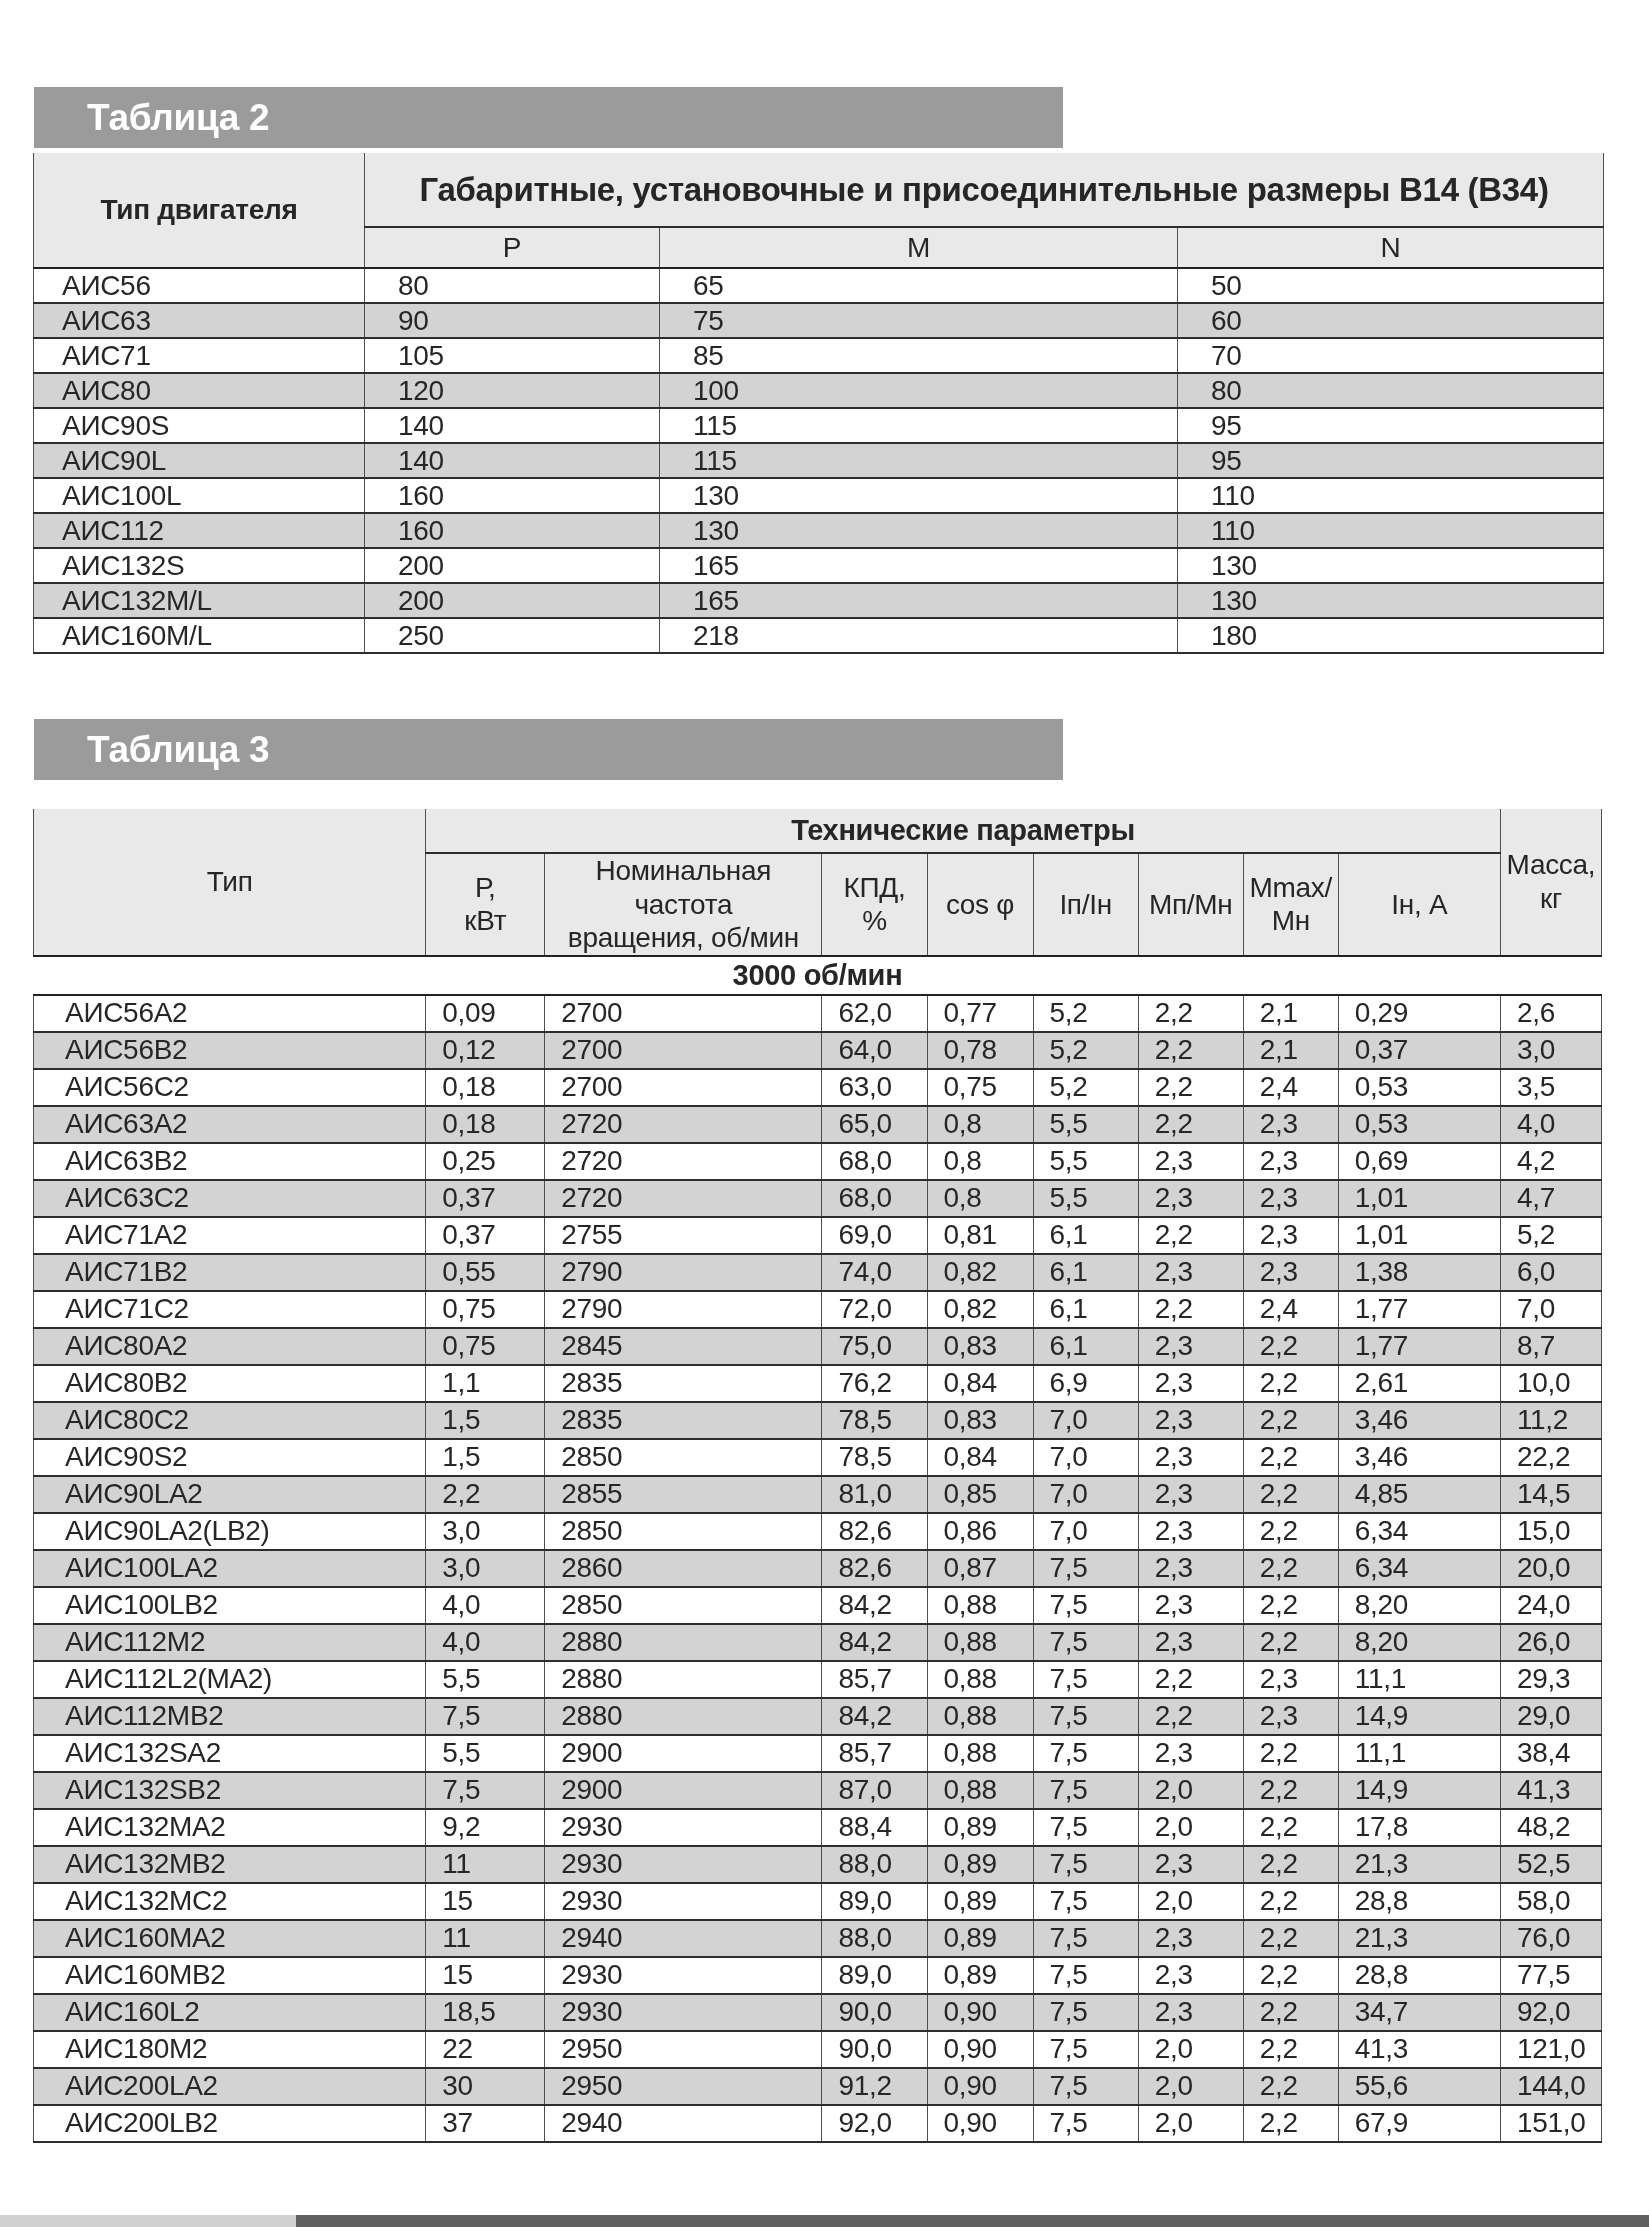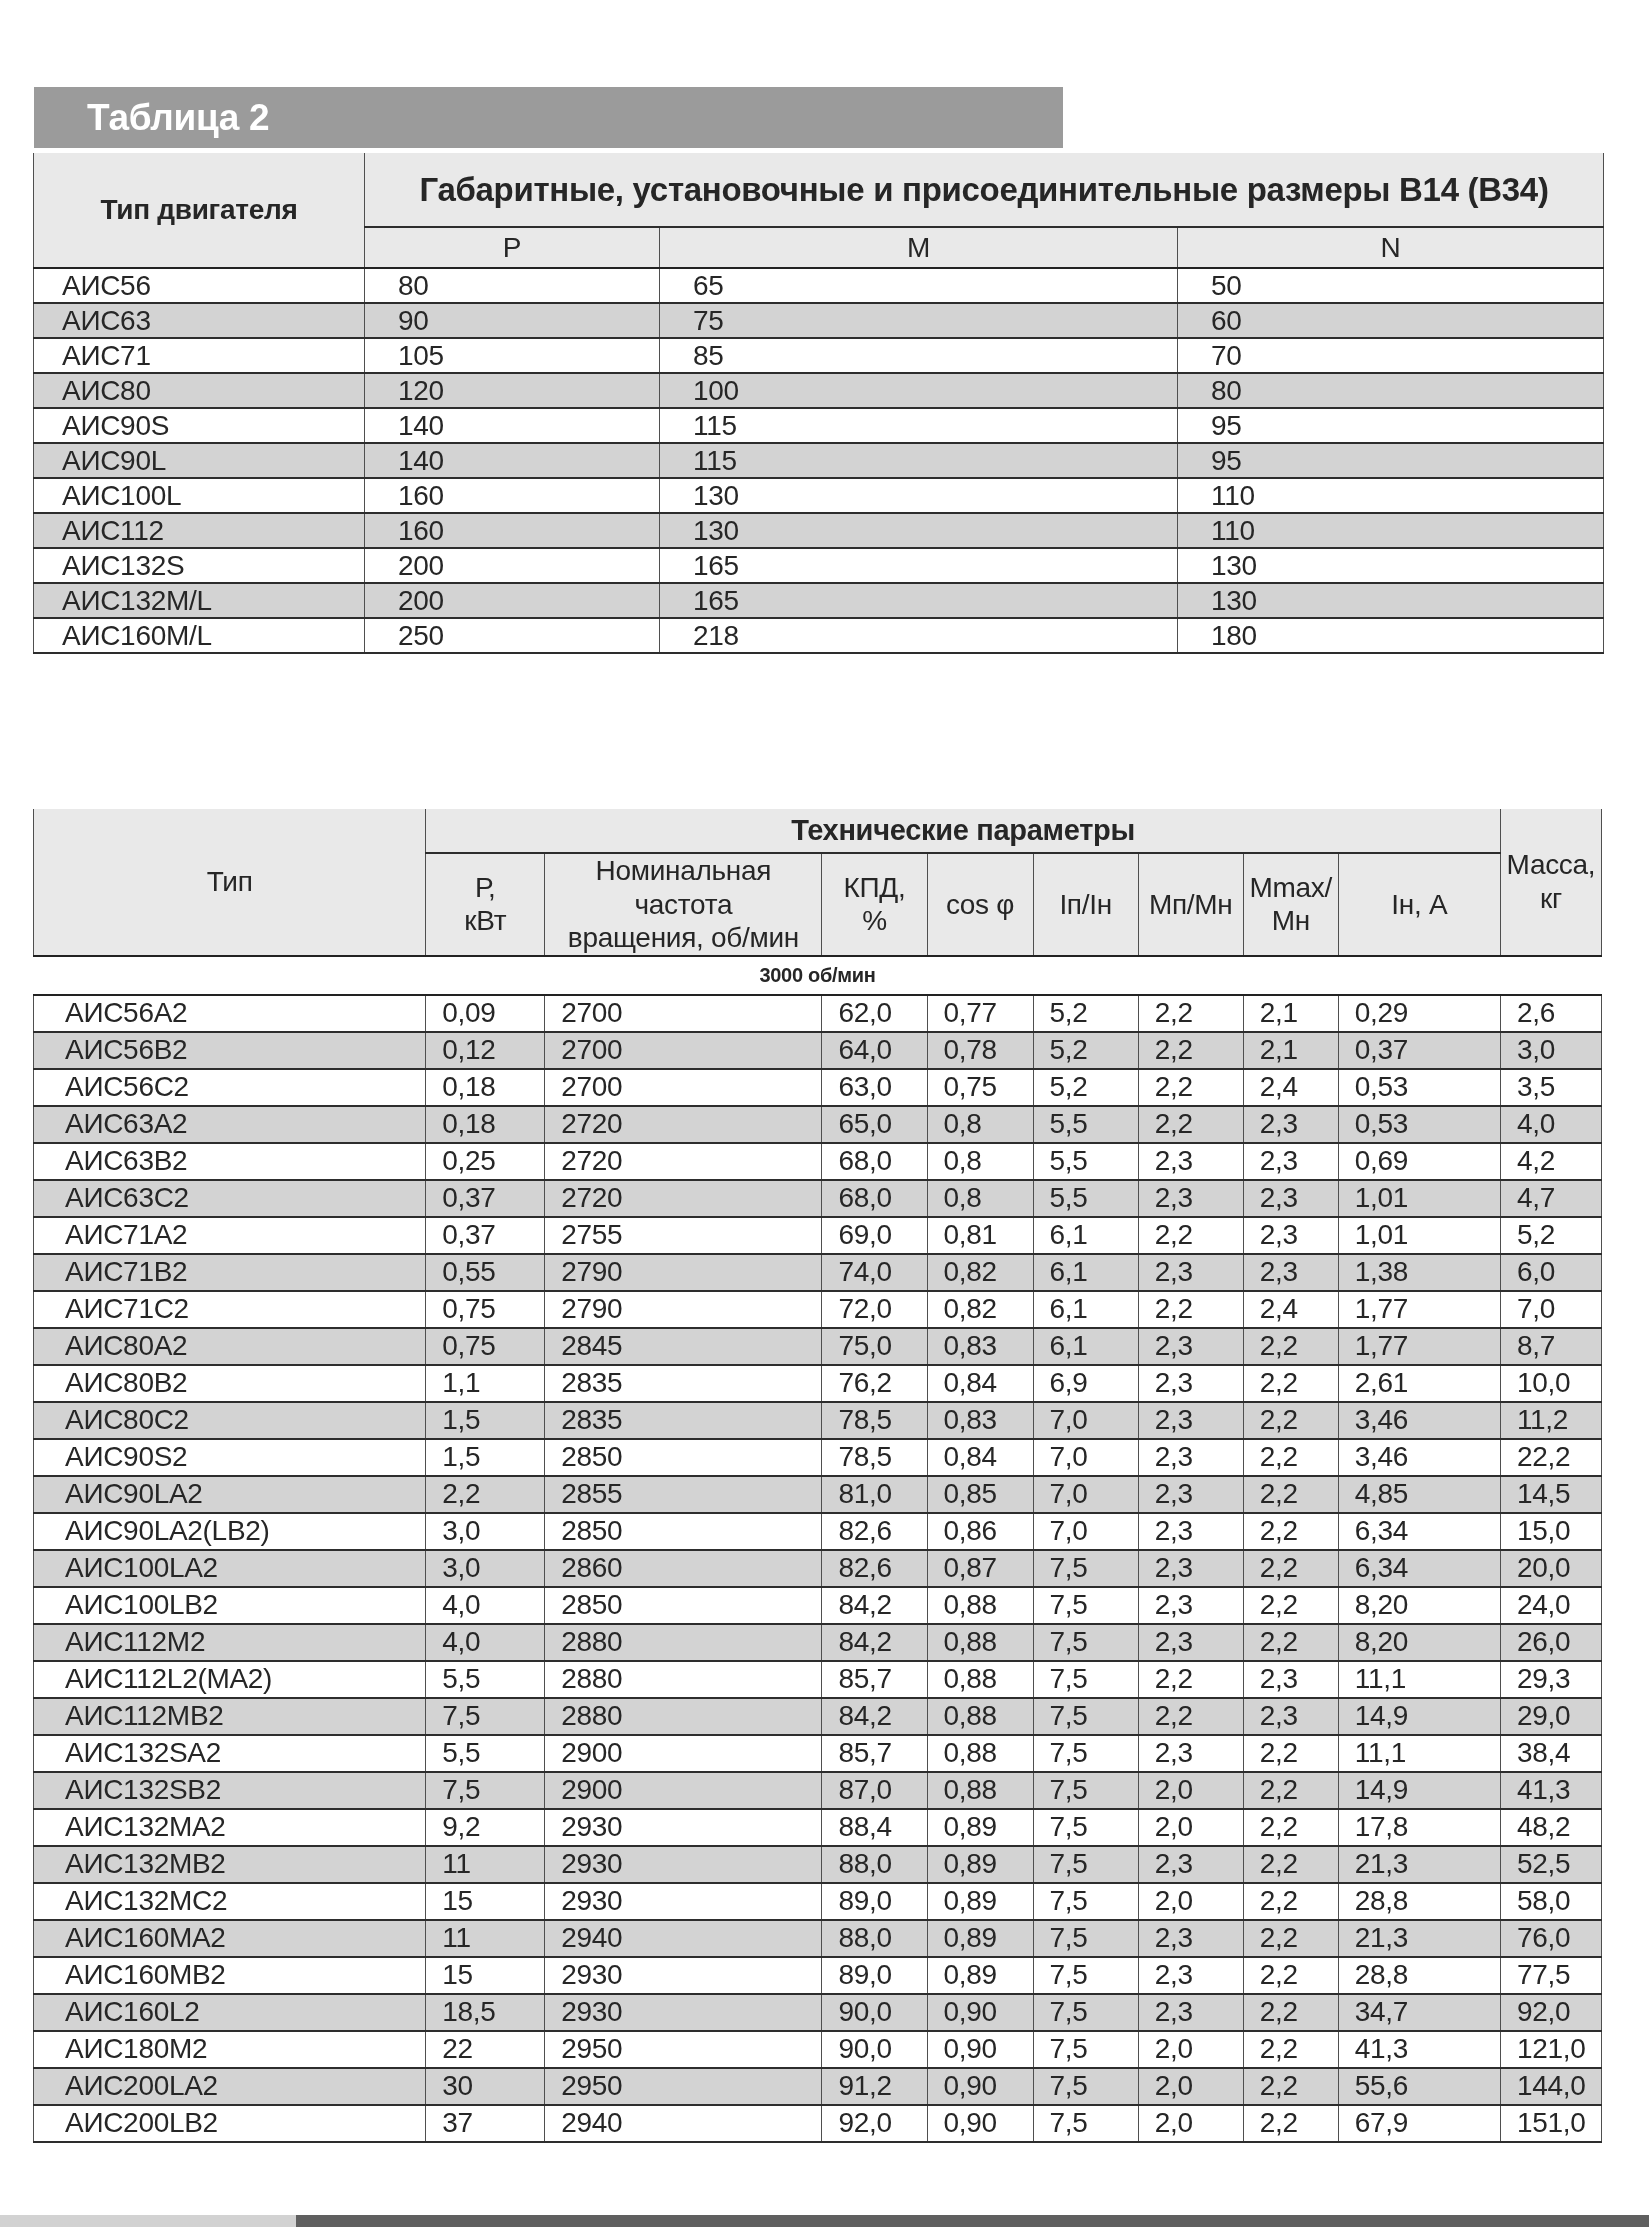--- a/index.html
+++ b/index.html
@@ -44,21 +44,21 @@
 
   
   .t3 .h1 { height:44px; }
   .t3 .h2 { height:75px; }
   .t3 .h2 th { border-top:2px solid #2d2d2d; border-bottom:2.7px solid #222222; }
   .t3 th.type-col, .t3 th.mass-col { border-bottom:2.7px solid #222222; }
   .t3 th.span-col { font-weight:bold; font-size:29px; }
 
   
   .t3 .section td {
-    height:39px; text-align:center; font-weight:bold; font-size:20px;
+    height:39px; text-align:center; font-weight:bold; font-size:29px;
     border-left:none; border-right:none;
     border-top:2.7px solid #222222; border-bottom:2.7px solid #222222;
     background:#ffffff;
   }
 
   
   tbody.data tr { height:35px; }
   .t3 tbody.data tr { height:37px; }
   tbody.data td { border-top:2px solid #2d2d2d; vertical-align:middle; text-align:left; }
   tbody.data tr:last-child td { border-bottom:2px solid #2d2d2d; }
@@ -164,20 +164,23 @@
         </tr>
         <tr>
           <td>АИС160M/L</td>
           <td>250</td>
           <td>218</td>
           <td>180</td>
         </tr>
       </tbody>
   </table>
 
+  <div class="banner banner-t3">
+    <span>Таблица 3</span>
+  </div>
 
   <table class="t3">
     <colgroup>
       <col style="width:392px">
         <col style="width:119px">
         <col style="width:277px">
         <col style="width:105px">
         <col style="width:106px">
       <col style="width:105px">
         <col style="width:105px">

